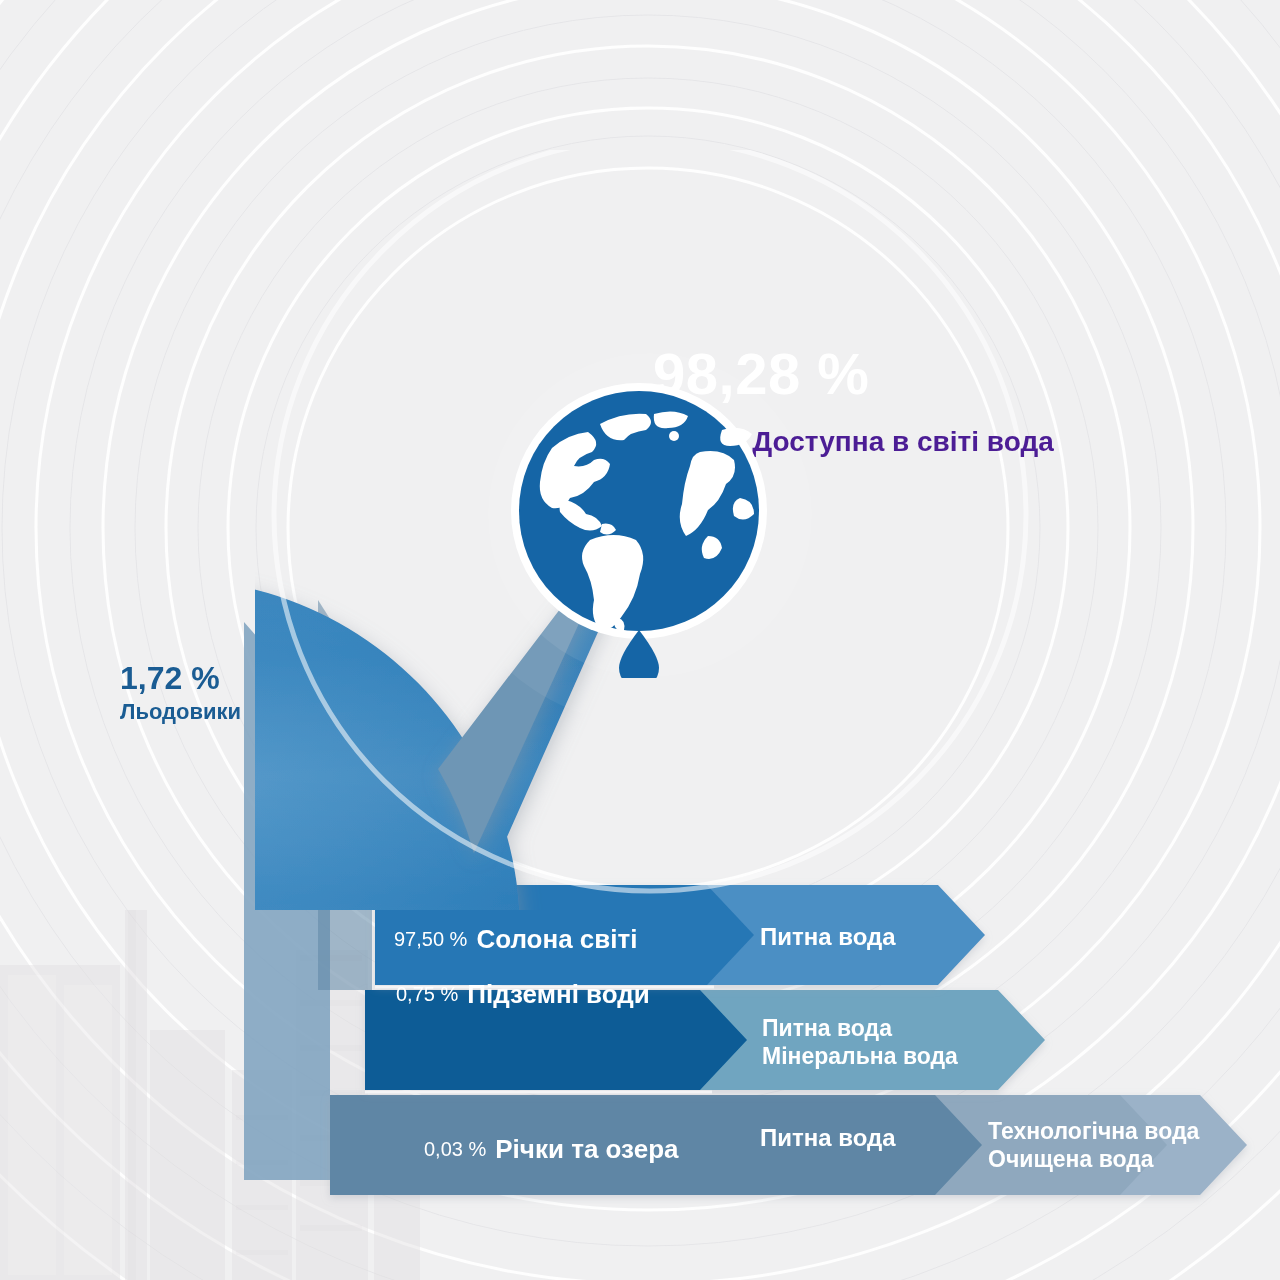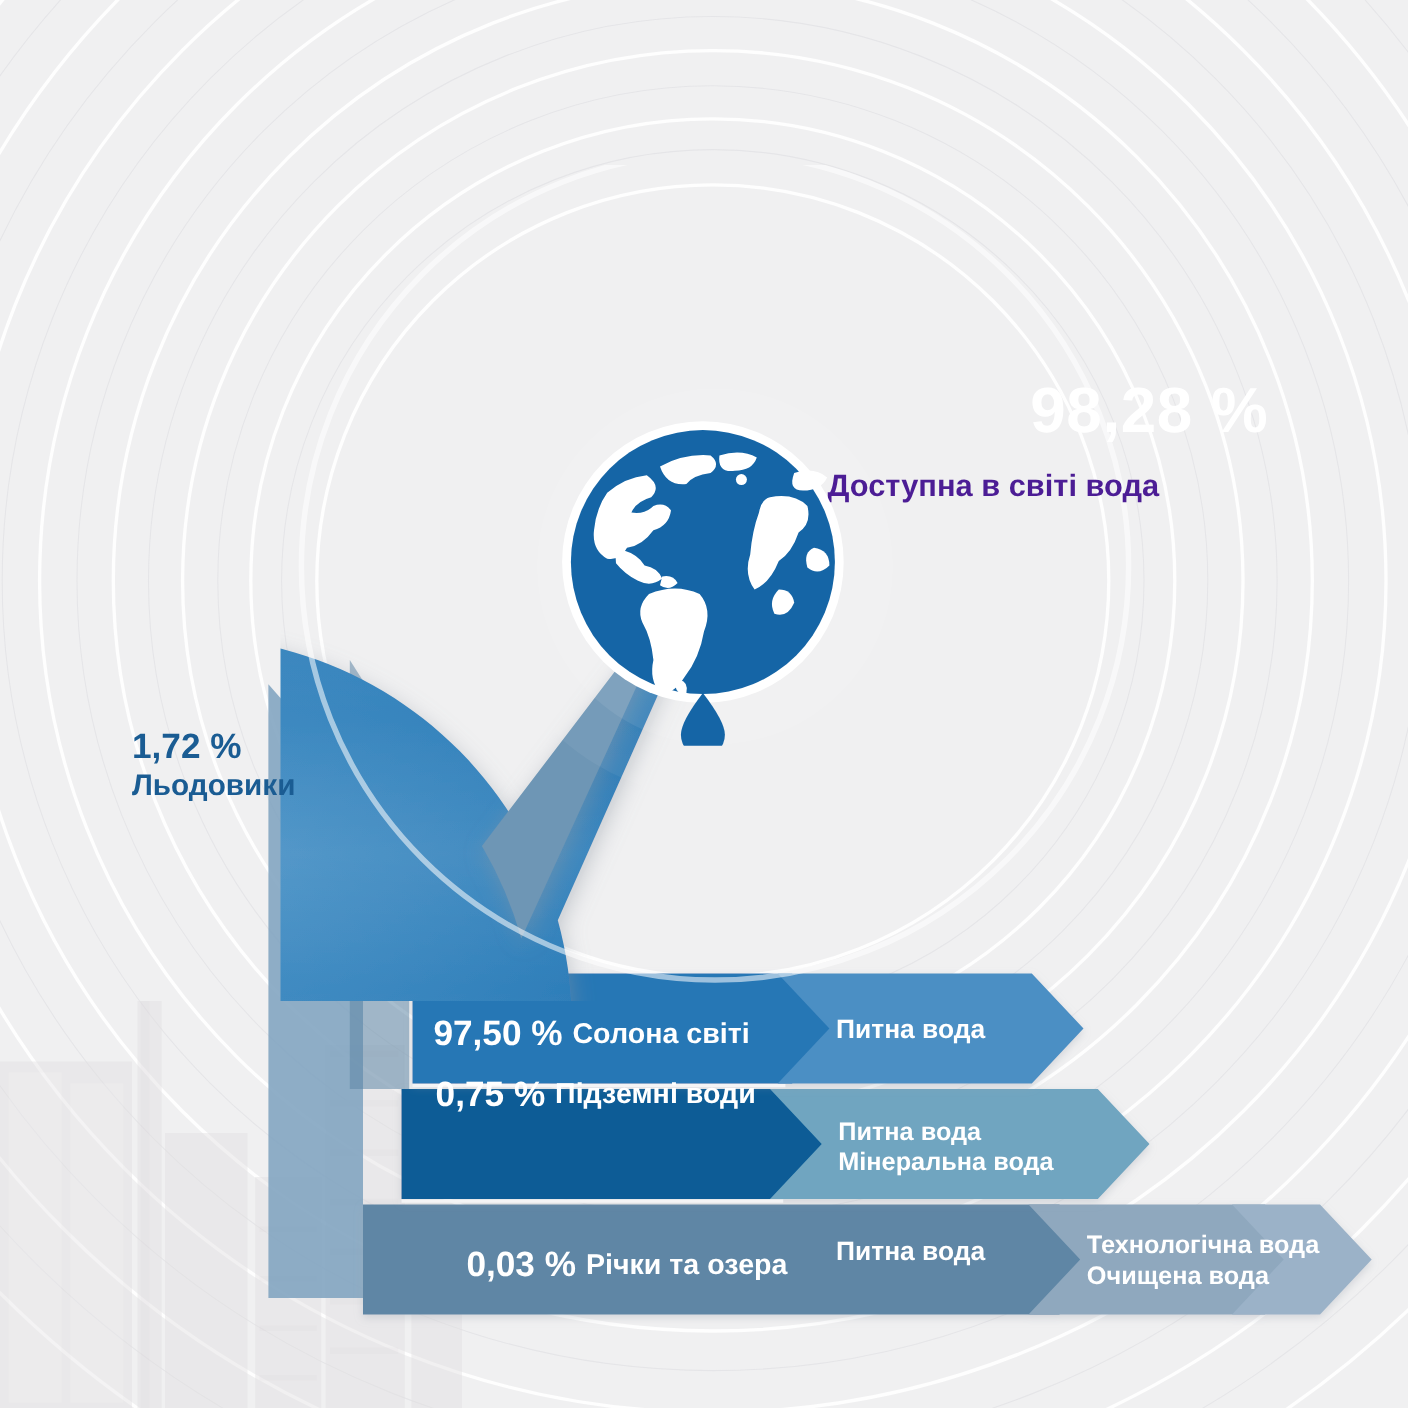--- a/index.html
+++ b/index.html
@@ -16,40 +16,40 @@
 
   
   #pie-wrap{position:absolute;left:255px;top:150px;width:790px;height:760px;z-index:5;}
   #pie-svg{position:absolute;inset:0;}
 
   
   #globe{position:absolute;left:494px;top:378px;width:290px;height:300px;z-index:8;}
 
   
   .pie-main-pct{
-    position:absolute;left:398px;top:190px;width:500px;text-align:right;
+    position:absolute;left:398px;top:190px;width:500px;text-align:left;
     color:#ffffff;font-size:58px;font-weight:700;letter-spacing:.5px;z-index:9;
   }
   .pie-main-sub{
     position:absolute;left:398px;top:276px;width:500px;text-align:center;
     color:#4c1d95;font-size:28px;font-weight:700;z-index:9;
   }
   .glacier-label{
     position:absolute;left:120px;top:660px;width:200px;
     color:#1a5c93;z-index:9;line-height:1.15;
   }
   .glacier-label .pct{display:block;font-size:32px;font-weight:700;}
-  .glacier-label .nm{display:block;font-size:27px;font-weight:700;margin-top:2px;}
+  .glacier-label .nm{display:block;font-size:22px;font-weight:700;margin-top:2px;}
 
   
   #funnel{position:absolute;left:0;top:560px;width:1280px;height:720px;z-index:4;}
 
   
   .barrow{position:absolute;z-index:10;display:flex;align-items:center;height:100px;}
-  .bar-pct{color:#fff;font-size:32px;font-weight:700;white-space:nowrap;}
+  .bar-pct{color:#fff;font-size:20px;font-weight:400;white-space:nowrap;}
   .bar-nm{color:#fff;font-size:26px;font-weight:700;white-space:nowrap;margin-left:9px;}
   .chev-txt{
     color:#fff;font-size:24px;font-weight:700;white-space:nowrap;
     line-height:1.2;z-index:10;position:absolute;
   }
   .chev-txt.two{font-size:23px;}
 </style>
 </head>
 <body>
 

